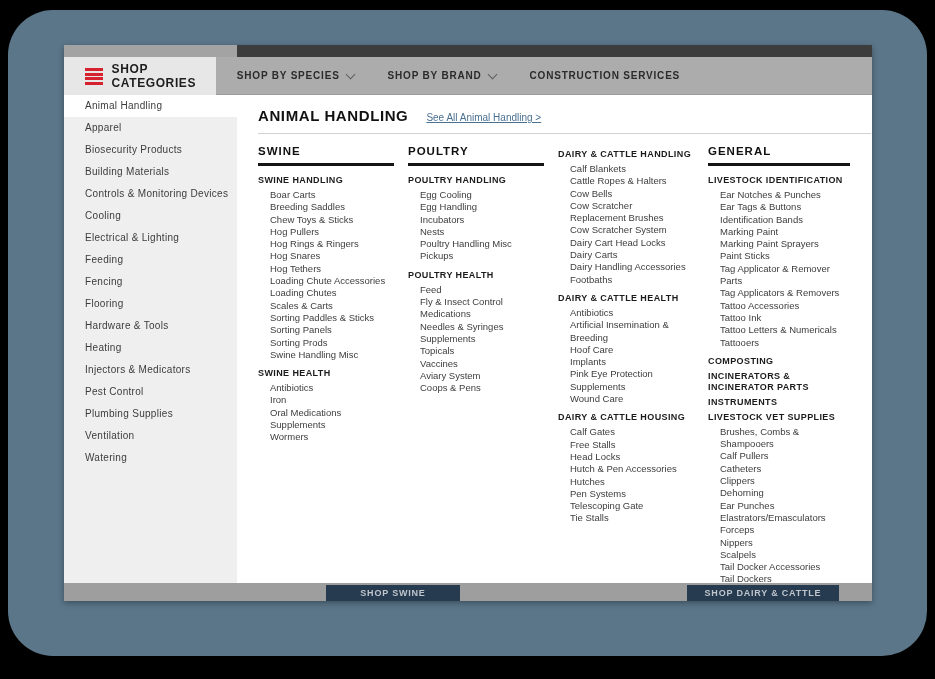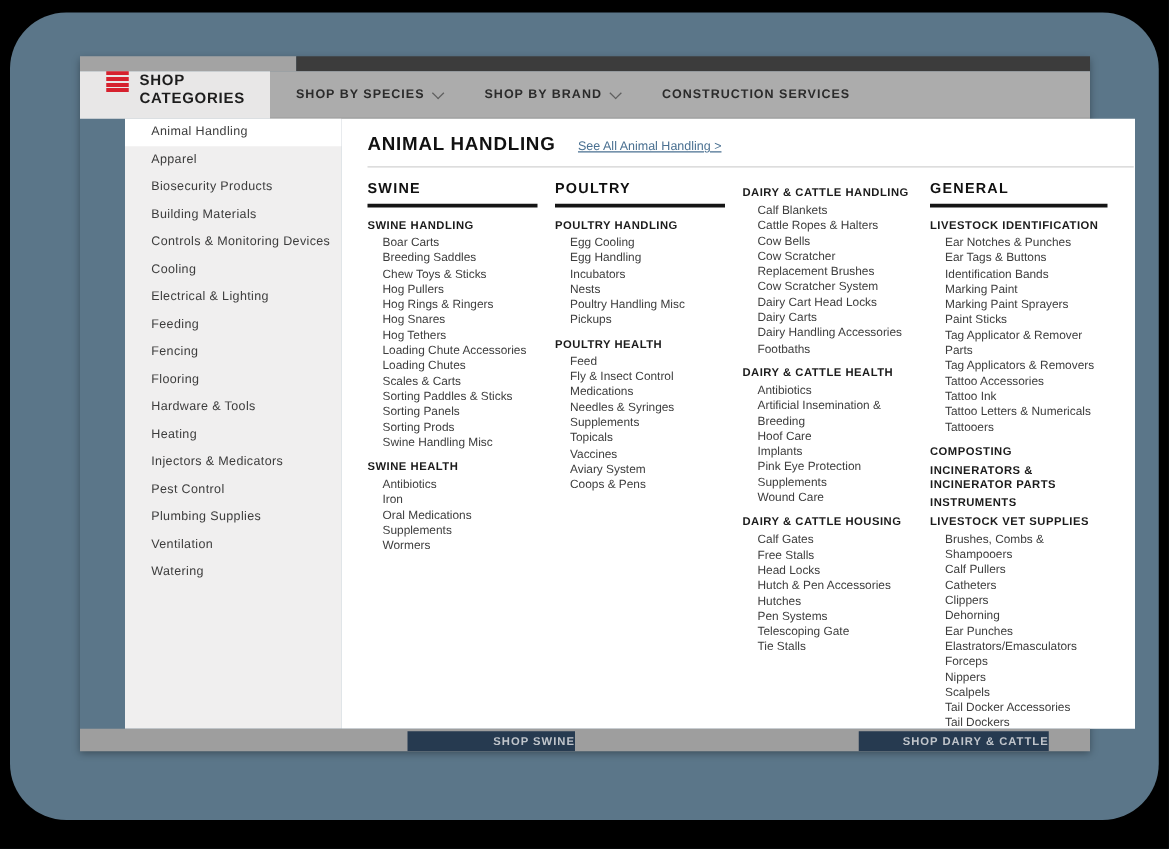--- a/index.html
+++ b/index.html
@@ -8,50 +8,50 @@
   .backdrop{position:absolute;left:8px;top:10px;width:919px;height:646px;background:#5b7689;border-radius:45px;}
   .window{position:absolute;left:64px;top:45px;width:808px;height:556px;box-shadow:0 2px 6px rgba(0,0,0,.35);}
 
   
   .top-strip{position:absolute;left:0;top:0;width:808px;height:12px;display:flex;}
   .strip-left{width:173px;height:12px;background:#a3a3a3;}
   .strip-right{width:635px;height:12px;background:#3c3c3c;}
 
   
   .header-row{position:absolute;left:0;top:12px;width:808px;height:38px;display:flex;}
-  .shop-cat{width:173px;height:38px;background:#e8e7e7;display:flex;gap:9px;padding-left:21px;box-sizing:border-box;cursor:pointer;}
+  .shop-cat{width:173px;height:38px;background:#e8e7e7;display:flex;align-items:center;gap:9px;padding-left:21px;box-sizing:border-box;cursor:pointer;}
   .hamburger{display:inline-block;width:21px;height:17px;background:linear-gradient(#d6212e 0 3px,transparent 3px 4.6px,#d6212e 4.6px 7.6px,transparent 7.6px 9.2px,#d6212e 9.2px 12.2px,transparent 12.2px 13.8px,#d6212e 13.8px 16.8px,transparent 16.8px);}
   .shop-cat-label{font-size:12px;font-weight:bold;letter-spacing:.6px;color:#1d1d1d;}
   .topnav{width:759px;height:38px;background:#acacac;display:flex;align-items:center;gap:34px;padding-left:21px;box-sizing:border-box;border-bottom:1px solid #9c9c9c;}
   .nav-item{display:flex;align-items:center;font-size:10px;font-weight:bold;letter-spacing:.8px;color:#2b2b2b;cursor:pointer;white-space:nowrap;}
   .chev{display:inline-block;width:6px;height:6px;border-right:1.6px solid #5f5f5f;border-bottom:1.6px solid #5f5f5f;transform:rotate(45deg);margin-left:7px;margin-bottom:3px;}
 
   
-  .body-row{position:absolute;left:0;top:50px;width:808px;height:488px;display:flex;margin-left:36px;}
+  .body-row{position:absolute;left:0;top:50px;width:808px;height:488px;display:flex;}
   .sidebar{width:173px;height:488px;background:#f0efef;box-sizing:border-box;}
   .side-item{padding:5px 4px 5px 21px;font-size:10px;line-height:12px;letter-spacing:.3px;color:#3c3c3c;cursor:pointer;}
   .side-item.active{background:#fff;}
   .panel{width:635px;height:488px;background:#fff;box-sizing:border-box;padding:12px 0 0 21px;overflow:hidden;}
   .panel-head{display:flex;align-items:baseline;gap:18px;}
   .panel-head h1{margin:0;font-size:15px;font-weight:bold;letter-spacing:.6px;color:#111;}
   .see-all{font-size:10px;color:#4a7091;text-decoration:underline;cursor:pointer;text-align:right;}
   .rule{border-top:1px solid #d2d2d2;margin-top:9px;width:613px;}
 
   .columns{display:flex;margin-top:11px;}
   .col{width:136px;margin-right:14px;flex:0 0 auto;}
   .col:last-child{width:142px;margin-right:0;}
   .colhead{margin:0 0 9px 0;font-size:11.5px;font-weight:bold;letter-spacing:1px;color:#101010;padding-bottom:6px;border-bottom:3px solid #151515;cursor:pointer;}
   .sec{margin-top:4px;}
   .sechead{margin:0 0 3px 0;font-size:9px;font-weight:bold;letter-spacing:.4px;color:#1b1b1b;line-height:11px;cursor:pointer;}
   .items{list-style:none;margin:0 0 7px 0;padding:0;}
   .item{font-size:9.5px;line-height:12.3px;color:#3d3d3d;padding-left:12px;cursor:pointer;}
 
   
   .bottom-strip{position:absolute;left:0;top:538px;width:808px;height:18px;background:#9e9e9e;overflow:hidden;}
-  .shop-btn{position:absolute;top:2px;height:16px;background:#263a50;color:#c0c5cb;font-size:9px;font-weight:bold;letter-spacing:.8px;text-align:right;padding-top:3px;box-sizing:border-box;cursor:pointer;}
+  .shop-btn{position:absolute;top:2px;height:16px;background:#263a50;color:#c0c5cb;font-size:9px;font-weight:bold;letter-spacing:.8px;text-align:center;padding-top:3px;box-sizing:border-box;cursor:pointer;}
   .shop-btn:nth-child(1){left:262px;width:134px;}
   .shop-btn:nth-child(2){left:442px;width:136px;margin-top:28px;}
   .shop-btn:nth-child(3){left:623px;width:152px;}
 </style>
 </head>
 <body>
 
 <div class="stage" data-name="page-background">
   <div class="backdrop" data-name="rounded-backdrop"></div>
   <div class="window" data-name="app-window">

